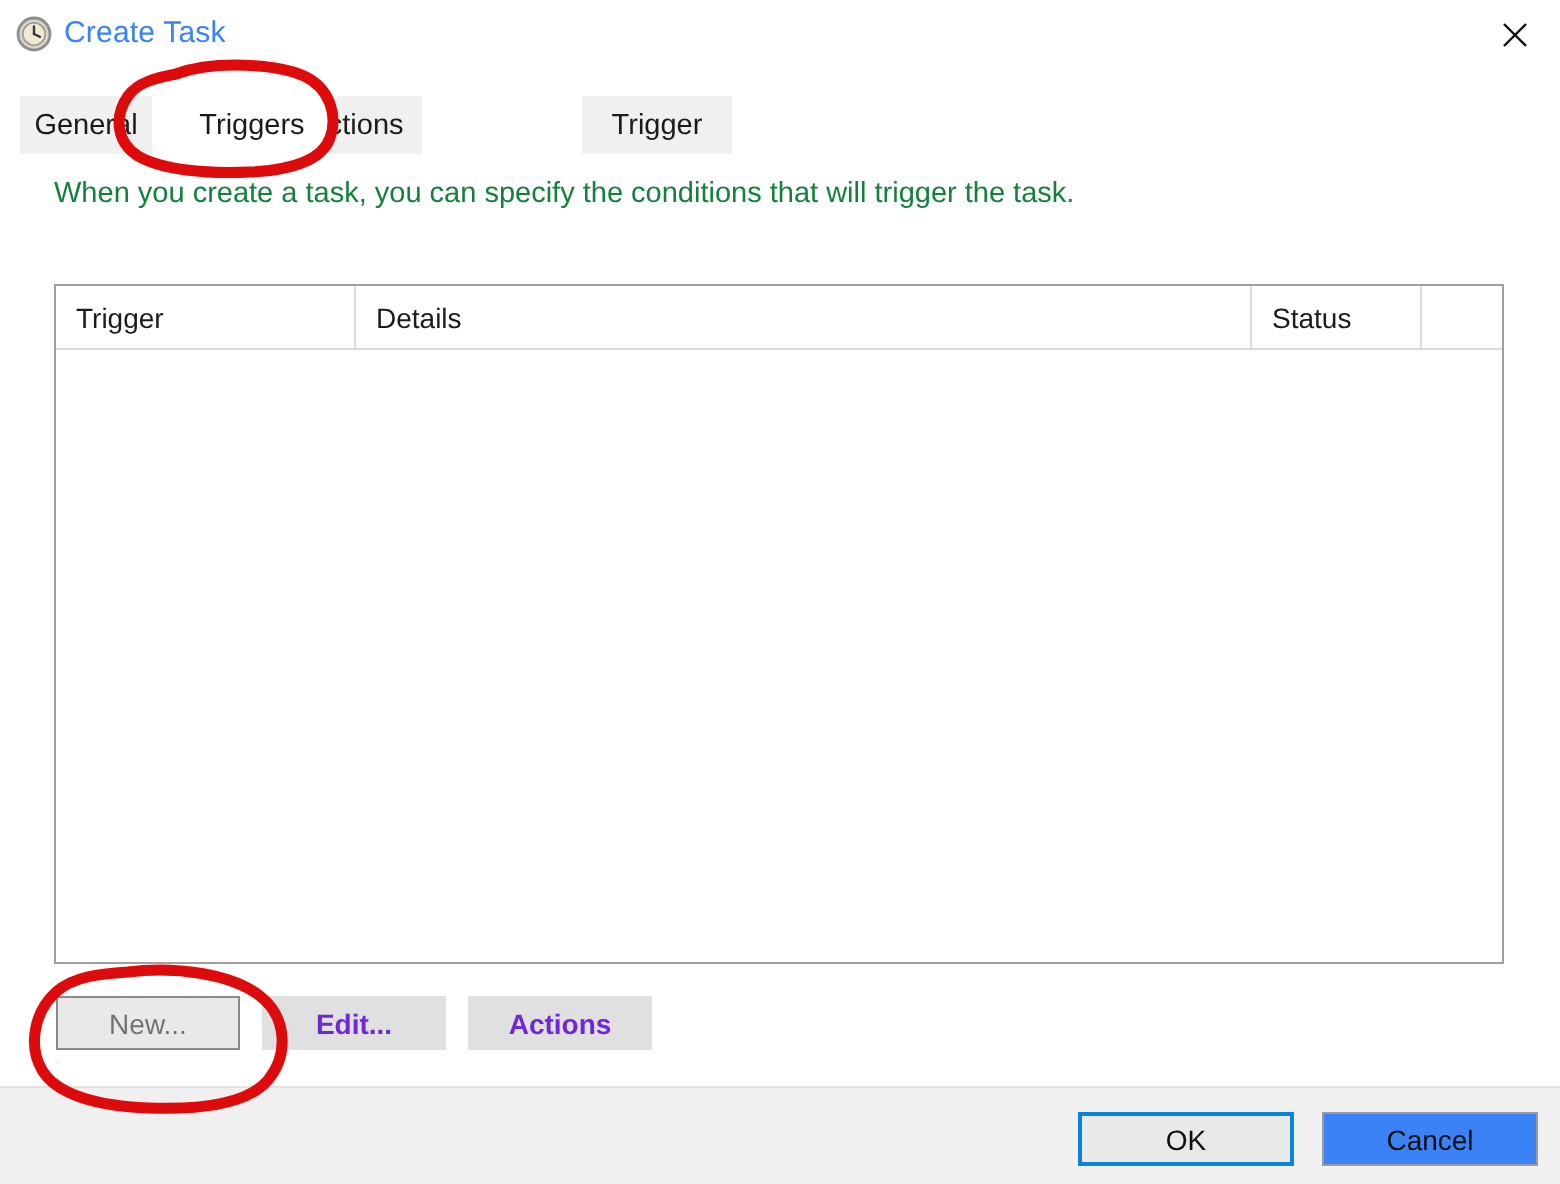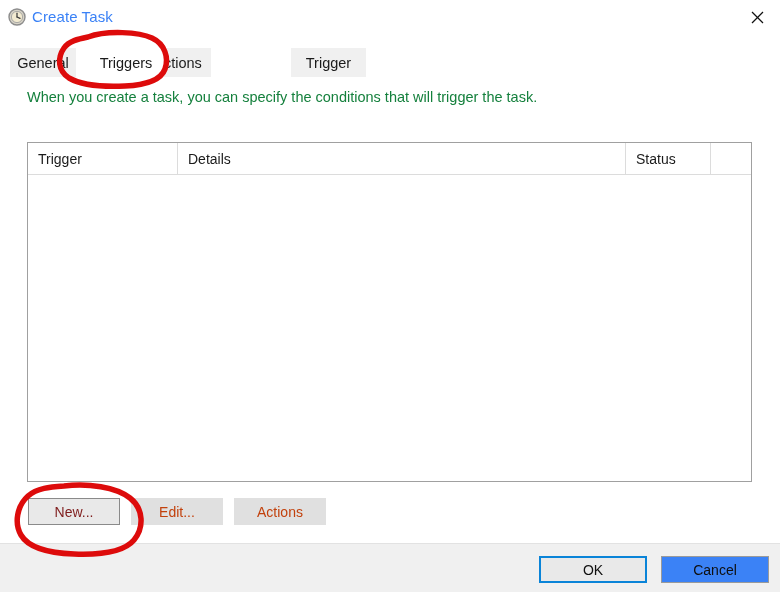--- a/index.html
+++ b/index.html
@@ -155,26 +155,27 @@
     align-items: center;
     justify-content: center;
     font-size: 14px;
     box-sizing: border-box;
     white-space: nowrap;
     cursor: default;
   }
   .btn-enabled {
     background: #e9e9e9;
     border: 1px solid #8a8a8a;
-    color: #7f1d1d;
+    color: #737373;
   }
   .btn-disabled {
     background: #e0e0e0;
     border: 1px solid #e0e0e0;
-    color: #c2410c;
+    color: #6d28d9;
+    font-weight: bold;
   }
 
   
   .footer {
     position: absolute;
     left: 0;
     top: 543px;
     width: 780px;
     height: 49px;
     background: #f0f0f0;

